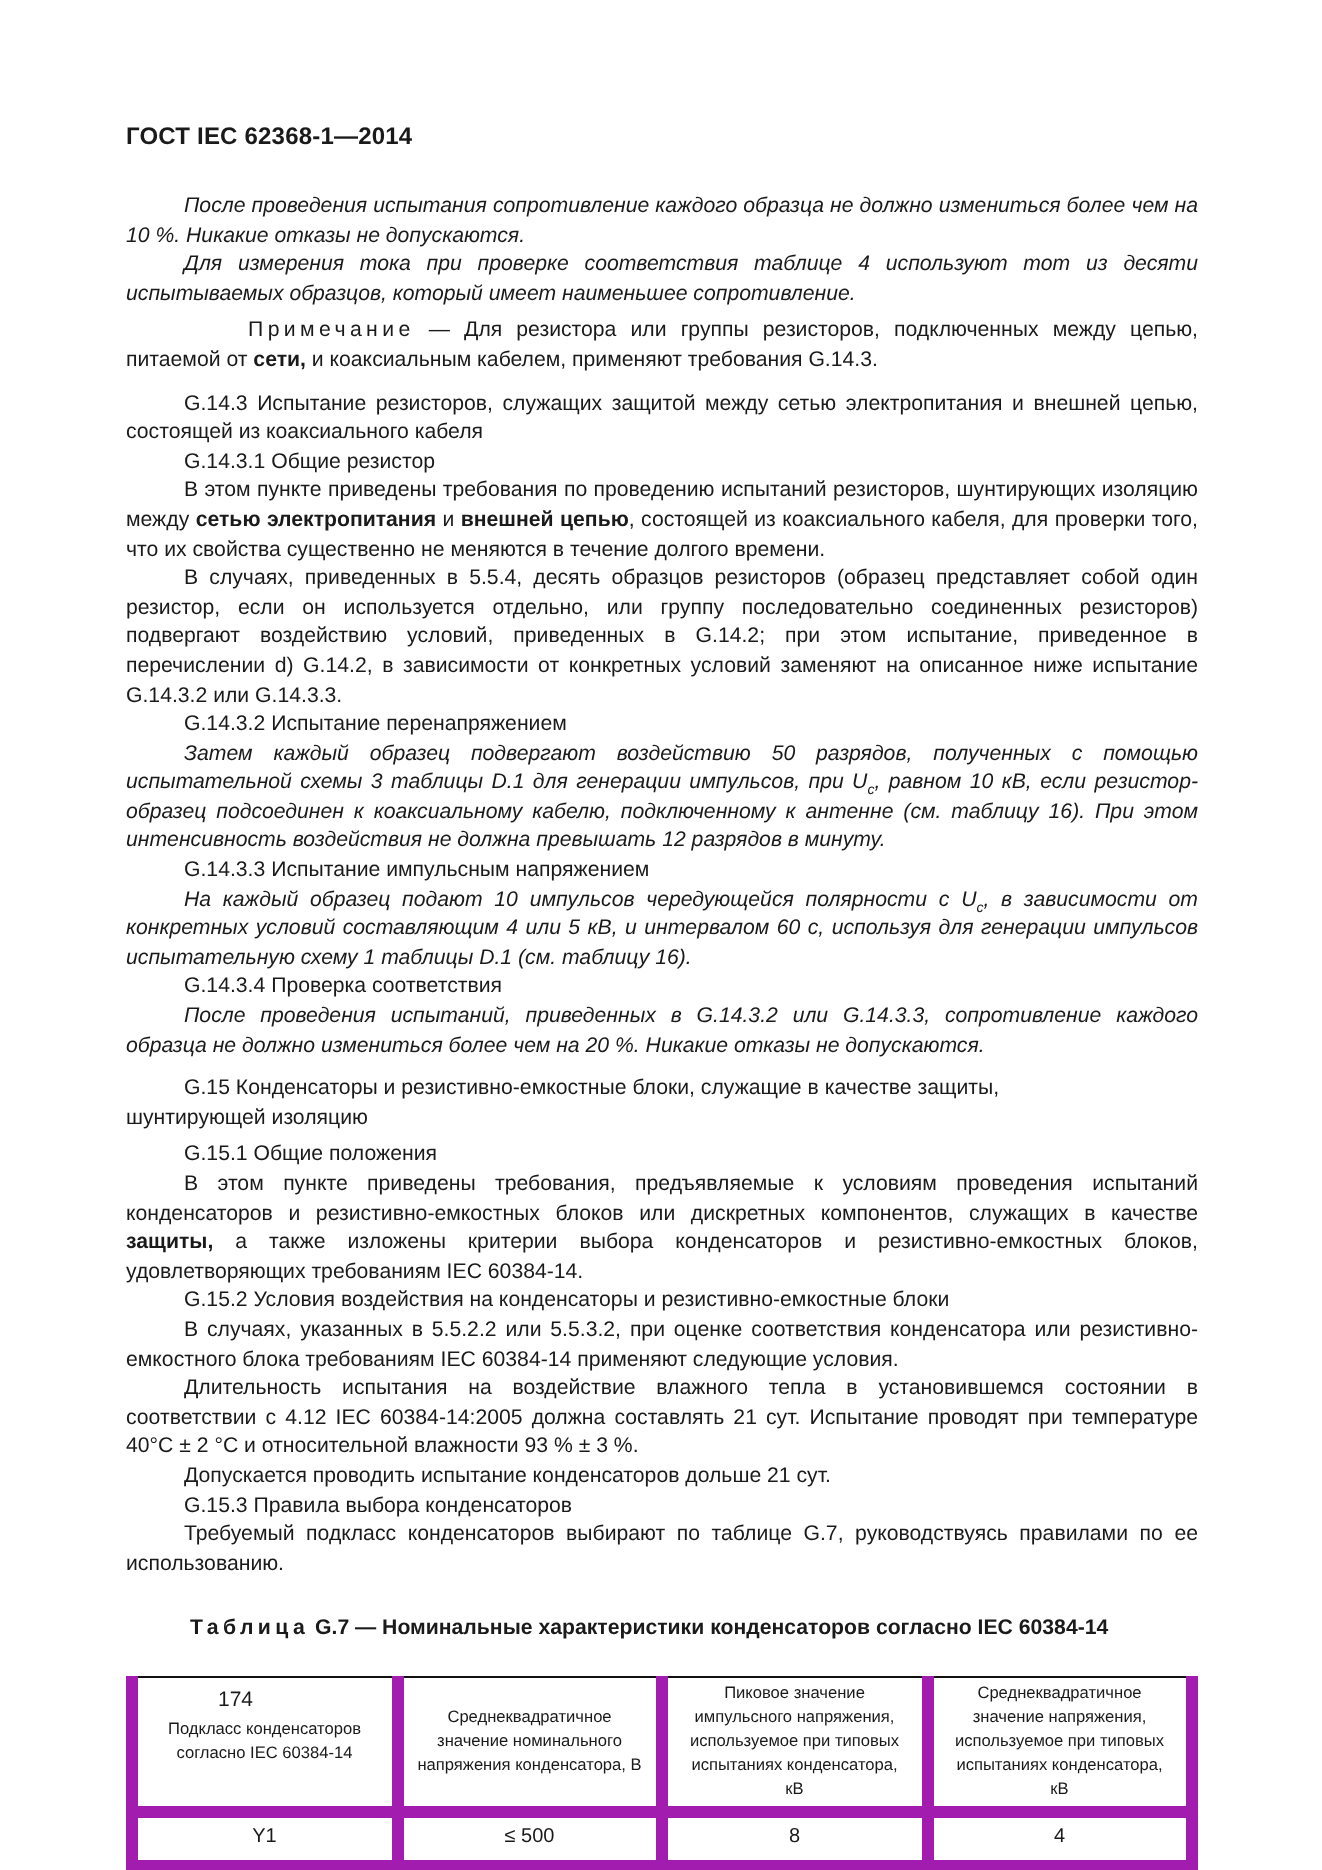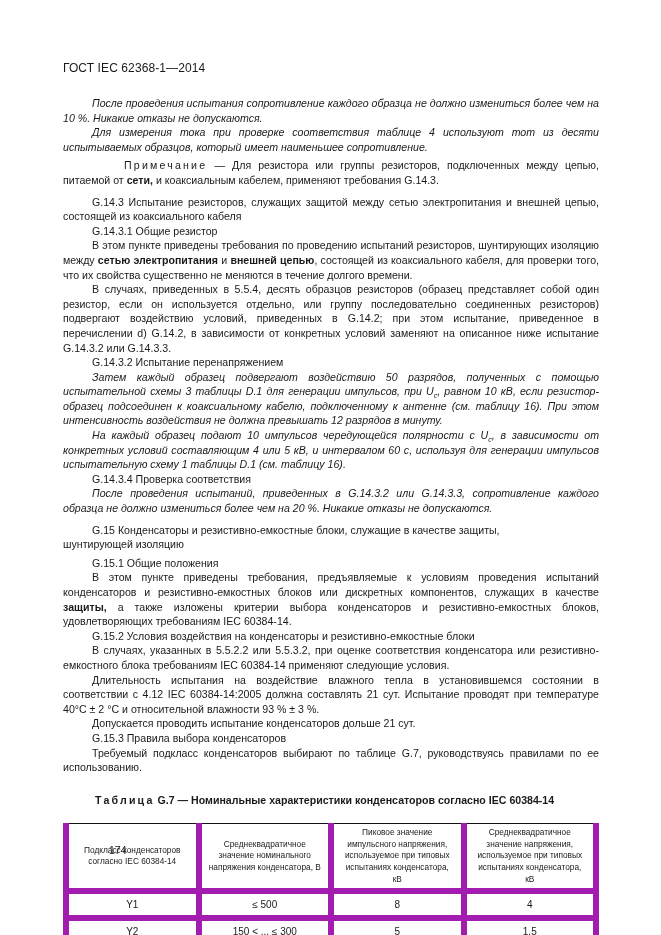--- a/index.html
+++ b/index.html
@@ -1,18 +1,18 @@
 <!DOCTYPE html>
 <html><head>
 <meta charset="utf-8">
 <style>
   html, body { margin: 0; padding: 0; background: #ffffff; }
   body { width: 661px; height: 935px; position: relative; overflow: hidden;
          font-family: "Liberation Sans", sans-serif; color: #1a1a1a; }
-  .doc-header { position: absolute; left: 63px; top: 61px; font-weight: normal; font-size: 12px; letter-spacing: 0.1px; }
+  .doc-header { position: absolute; left: 63px; top: 61px; font-weight: bold; font-size: 12px; letter-spacing: 0.1px; }
   .content { position: absolute; left: 63px; top: 96px; width: 536px; font-size: 10.6px; line-height: 14.6px; }
   p { margin: 0; text-align: justify; text-indent: 29px; }
   .it { font-style: italic; }
   .b { font-weight: bold; }
   .h { font-weight: normal; text-indent: 29px; margin: 0; }
   .gap { height: 7px; }
   .gap-s { height: 4px; }
   .spaced { letter-spacing: 2.2px; margin-left: 32px; }
   .table-caption { margin-top: 18px; text-indent: 0; font-weight: bold; }
   table.g7 { border-collapse: collapse; width: 536px; margin-top: 16px; font-size: 8.3px; table-layout: fixed; }
@@ -33,20 +33,21 @@
   <p class="it">Для измерения тока при проверке соответствия таблице 4 используют тот из десяти испытываемых образцов, который имеет наименьшее сопротивление.</p>
   <div class="gap-s"></div>
   <p><span class="spaced">Примечание</span><span> — Для резистора или группы резисторов, подключенных между цепью, питаемой от </span><span class="b">сети,</span><span> и коаксиальным кабелем, применяют требования G.14.3.</span></p>
   <div class="gap"></div>
   <p class="h" style="text-align:justify">G.14.3 Испытание резисторов, служащих защитой между сетью электропитания и внешней цепью, состоящей из коаксиального кабеля</p>
   <p>G.14.3.1 Общие резистор</p>
   <p><span>В этом пункте приведены требования по проведению испытаний резисторов, шунтирующих изоляцию между </span><span class="b">сетью электропитания</span><span> и </span><span class="b">внешней цепью</span><span>, состоящей из коаксиального кабеля, для проверки того, что их свойства существенно не меняются в течение долгого времени.</span></p>
   <p>В случаях, приведенных в 5.5.4, десять образцов резисторов (образец представляет собой один резистор, если он используется отдельно, или группу последовательно соединенных резисторов) подвергают воздействию условий, приведенных в G.14.2; при этом испытание, приведенное в перечислении d) G.14.2, в зависимости от конкретных условий заменяют на описанное ниже испытание G.14.3.2 или G.14.3.3.</p>
   <p>G.14.3.2 Испытание перенапряжением</p>
   <p class="it"><span>Затем каждый образец подвергают воздействию 50 разрядов, полученных с помощью испытательной схемы 3 таблицы D.1 для генерации импульсов, при U</span><sub>c</sub><span>, равном 10 кВ, если резистор-образец подсоединен к коаксиальному кабелю, подключенному к антенне (см. таблицу 16). При этом интенсивность воздействия не должна превышать 12 разрядов в минуту.</span></p>
+  <p>G.14.3.3 Испытание импульсным напряжением</p>
   <p class="it"><span>На каждый образец подают 10 импульсов чередующейся полярности с U</span><sub>c</sub><span>, в зависимости от конкретных условий составляющим 4 или 5 кВ, и интервалом 60 с, используя для генерации импульсов испытательную схему 1 таблицы D.1 (см. таблицу 16).</span></p>
   <p>G.14.3.4 Проверка соответствия</p>
   <p class="it">После проведения испытаний, приведенных в G.14.3.2 или G.14.3.3, сопротивление каждого образца не должно измениться более чем на 20 %. Никакие отказы не допускаются.</p>
   <div class="gap"></div>
   <p class="h"><span>G.15 Конденсаторы и резистивно-емкостные блоки, служащие в качестве защиты,</span><br><span>шунтирующей изоляцию</span></p>
   <div class="gap-s"></div>
   <p class="h">G.15.1 Общие положения</p>
   <p><span>В этом пункте приведены требования, предъявляемые к условиям проведения испытаний конденсаторов и резистивно-емкостных блоков или дискретных компонентов, служащих в качестве </span><span class="b">защиты,</span><span> а также изложены критерии выбора конденсаторов и резистивно-емкостных блоков, удовлетворяющих требованиям IEC 60384-14.</span></p>
   <p class="h">G.15.2 Условия воздействия на конденсаторы и резистивно-емкостные блоки</p>
   <p>В случаях, указанных в 5.5.2.2 или 5.5.3.2, при оценке соответствия конденсатора или резистивно-емкостного блока требованиям IEC 60384-14 применяют следующие условия.</p>

